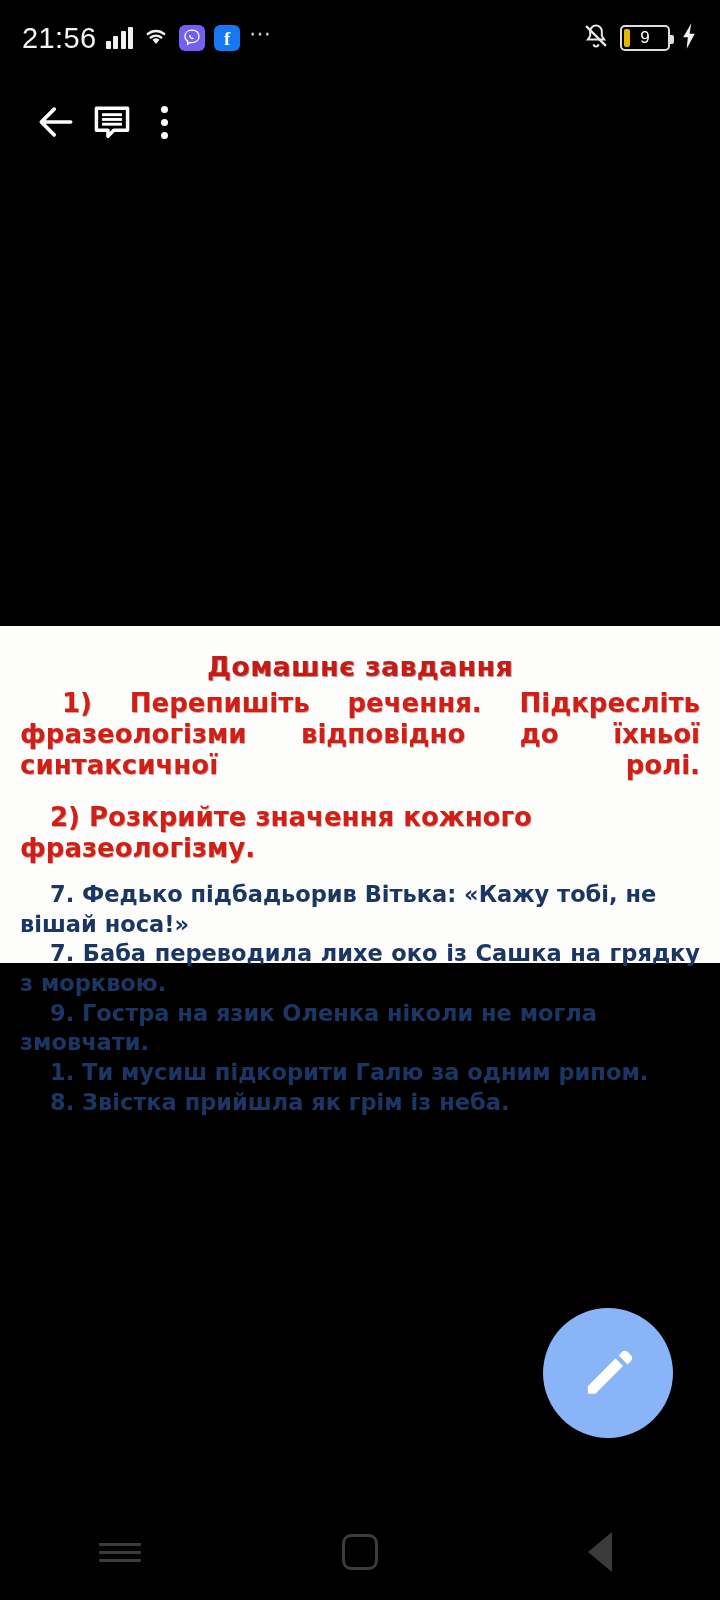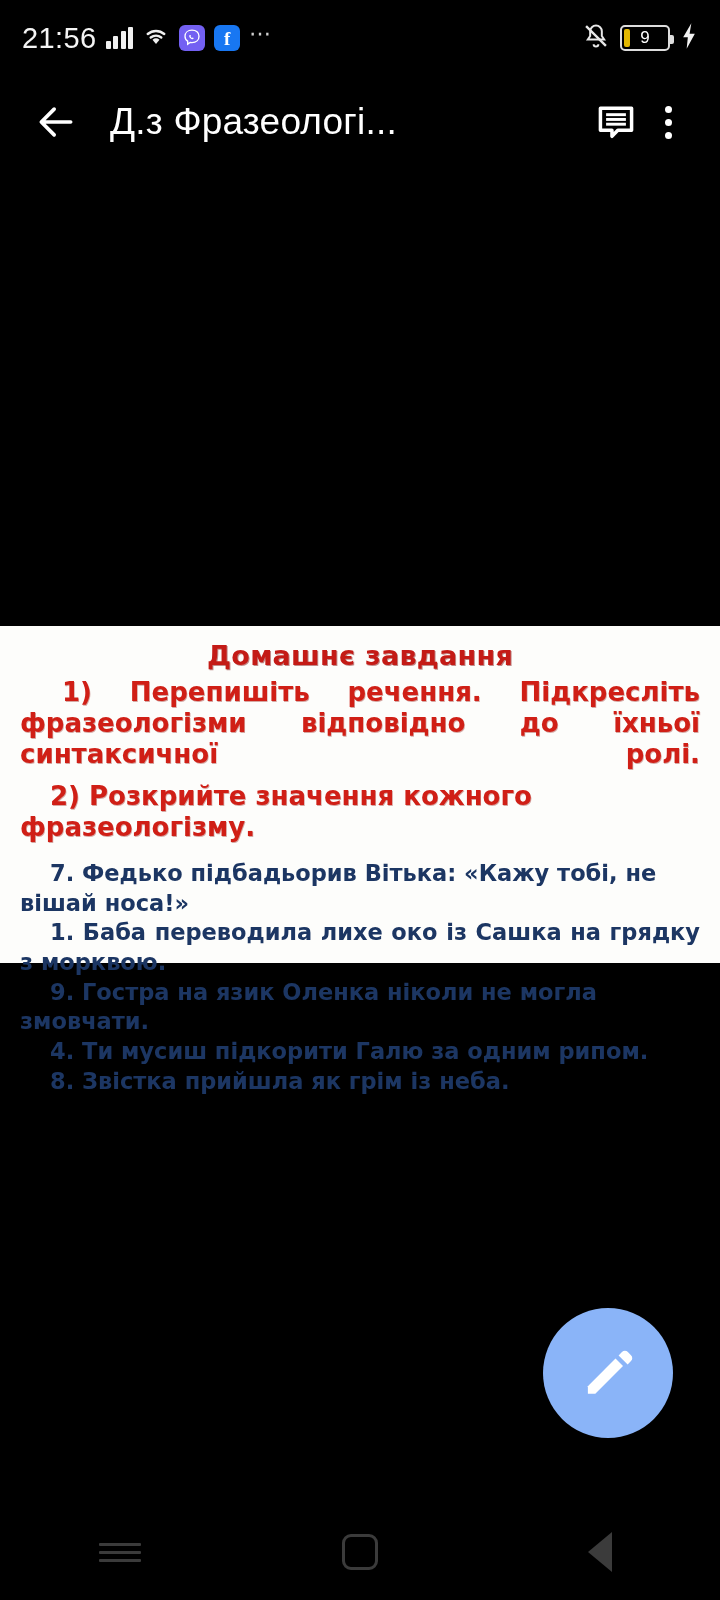--- a/index.html
+++ b/index.html
@@ -82,42 +82,42 @@
   .bar-icon { width:56px; height:56px; display:flex; align-items:center; justify-content:center; }
   #overflow-button { width:48px; height:56px; display:flex; flex-direction:column; align-items:center; justify-content:center; gap:6px; }
   #overflow-button span { display:block; width:7px; height:7px; border-radius:50%; background:#fff; }
 
   
   #doc-image {
     position:absolute;
     left:0; top:626px;
     width:720px; height:337px;
     background:#fdfdfb;
-    padding:14px 20px 8px 20px;
+    padding:25px 20px 8px 20px;
   }
   #doc-title {
     text-align:center;
     color:#c41b16;
     font-size:27px;
     font-weight:bold;
     font-family:"DejaVu Sans", sans-serif;
     letter-spacing:.3px;
     text-shadow:1px 1px 0 rgba(120,0,0,.45);
     margin-bottom:6px;
   }
   .task-line {
     color:#d01f16;
     font-size:26px;
     font-weight:bold;
     font-family:"DejaVu Sans", sans-serif;
     line-height:1.2;
     text-shadow:.7px .7px 0 rgba(140,10,0,.35);
   }
   #task-1 { text-align:justify; text-align-last:justify; text-indent:42px; }
-  #task-2 { text-indent:30px; margin-top:10px; }
+  #task-2 { text-indent:30px; margin-top:20px; }
 
   #sentence-list { margin-top:16px; }
   .sentence {
     color:#1c3663;
     font-size:22.5px;
     font-weight:bold;
     font-family:"DejaVu Sans", sans-serif;
     line-height:1.32;
     text-indent:30px;
   }
@@ -208,21 +208,20 @@
     </div>
   </div>
 
   <div id="app-bar">
     <div id="back-button">
       <svg width="44" height="44" viewBox="0 0 24 24">
         <path d="M20 12H4M11 5l-7 7 7 7" fill="none" stroke="#ffffff" stroke-width="2" stroke-linecap="round" stroke-linejoin="round"></path>
       </svg>
     </div>
 
-    <div id="app-title">Д.з Фразеологі...</div>
 
     <div class="bar-icon">
       <svg width="44" height="44" viewBox="0 0 24 24">
         <path d="M3.5 4.5h17v12h-7.5l-3.2 3.3V16.5H3.5z" fill="none" stroke="#ffffff" stroke-width="1.9" stroke-linejoin="round"></path>
         <line x1="6.6" y1="8" x2="17.4" y2="8" stroke="#ffffff" stroke-width="1.6"></line>
         <line x1="6.6" y1="10.6" x2="17.4" y2="10.6" stroke="#ffffff" stroke-width="1.6"></line>
         <line x1="6.6" y1="13.2" x2="17.4" y2="13.2" stroke="#ffffff" stroke-width="1.6"></line>
       </svg>
     </div>
 
@@ -234,23 +233,23 @@
   </div>
 
   <div id="doc-image">
     <div id="doc-title">Домашнє завдання</div>
 
     <div class="task-line" id="task-1">1)  Перепишіть речення. Підкресліть фразеологізми відповідно до їхньої синтаксичної ролі.</div>
     <div class="task-line" id="task-2">2) Розкрийте значення кожного фразеологізму.</div>
 
     <div id="sentence-list">
       <div class="sentence">7. Федько підбадьорив Вітька: «Кажу тобі, не вішай носа!»</div>
-      <div class="sentence justified">1. Баба переводила лихе око із Сашка на грядку з морквою.</div>
+      <div class="sentence justified">7. Баба переводила лихе око із Сашка на грядку з морквою.</div>
       <div class="sentence">9. Гостра на язик Оленка ніколи не могла змовчати.</div>
-      <div class="sentence">4. Ти мусиш підкорити Галю за одним рипом.</div>
+      <div class="sentence">1. Ти мусиш підкорити Галю за одним рипом.</div>
       <div class="sentence">8. Звістка прийшла як грім із неба.</div>
     </div>
   </div>
 
   <div id="fab">
     <svg width="62" height="62" viewBox="0 0 24 24">
       <path d="M4.2 17.1 14.9 6.4l2.9 2.9L7.1 20H4.2z" fill="#ffffff"></path>
       <path d="M16.1 5.2 17.4 3.9a1.6 1.6 0 0 1 2.3 0l1.2 1.2a1.6 1.6 0 0 1 0 2.3l-1.3 1.3z" fill="#ffffff"></path>
     </svg>
   </div>

